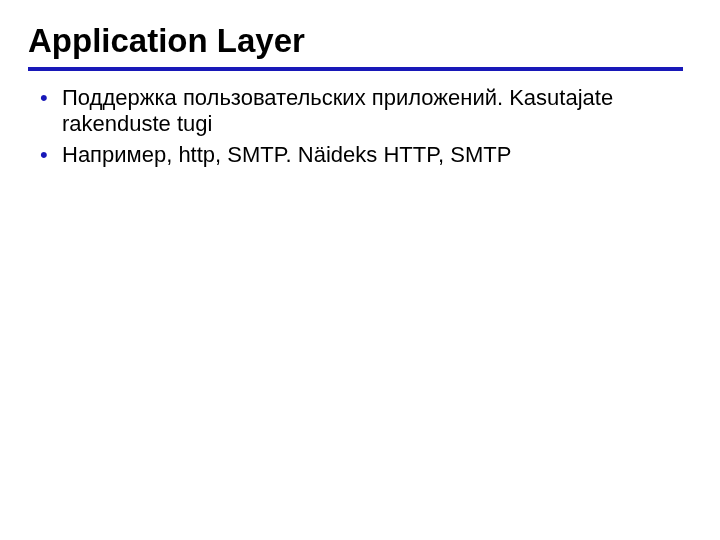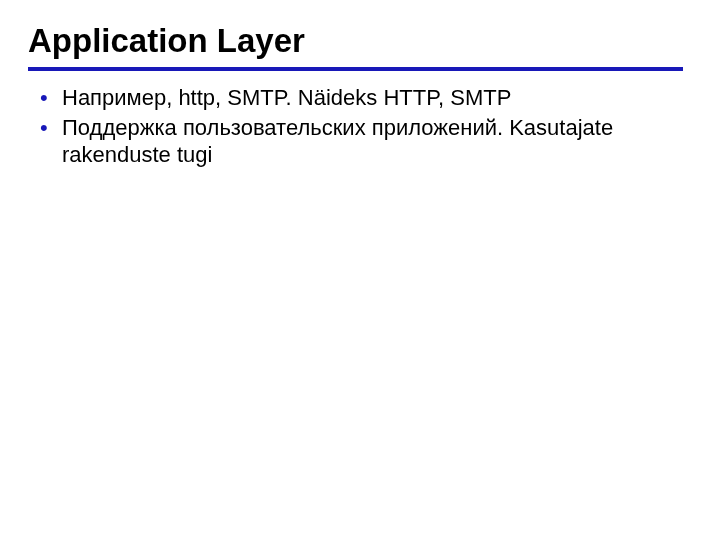--- a/index.html
+++ b/index.html
@@ -58,19 +58,19 @@
   }
 </style>
 </head>
 <body>
 
 <div class="slide">
   <h1 class="title">Application Layer</h1>
   <hr class="title-rule">
   <ul class="bullets">
     <li>
-      <span>Например, http, SMTP. Näideks HTTP, SMTP</span>
+      <span>Поддержка пользовательских приложений. Kasutajate rakenduste tugi</span>
     </li>
     <li>
-      <span>Поддержка пользовательских приложений. Kasutajate rakenduste tugi</span>
+      <span>Например, http, SMTP. Näideks HTTP, SMTP</span>
     </li>
   </ul>
 </div>
 
 </body></html>

